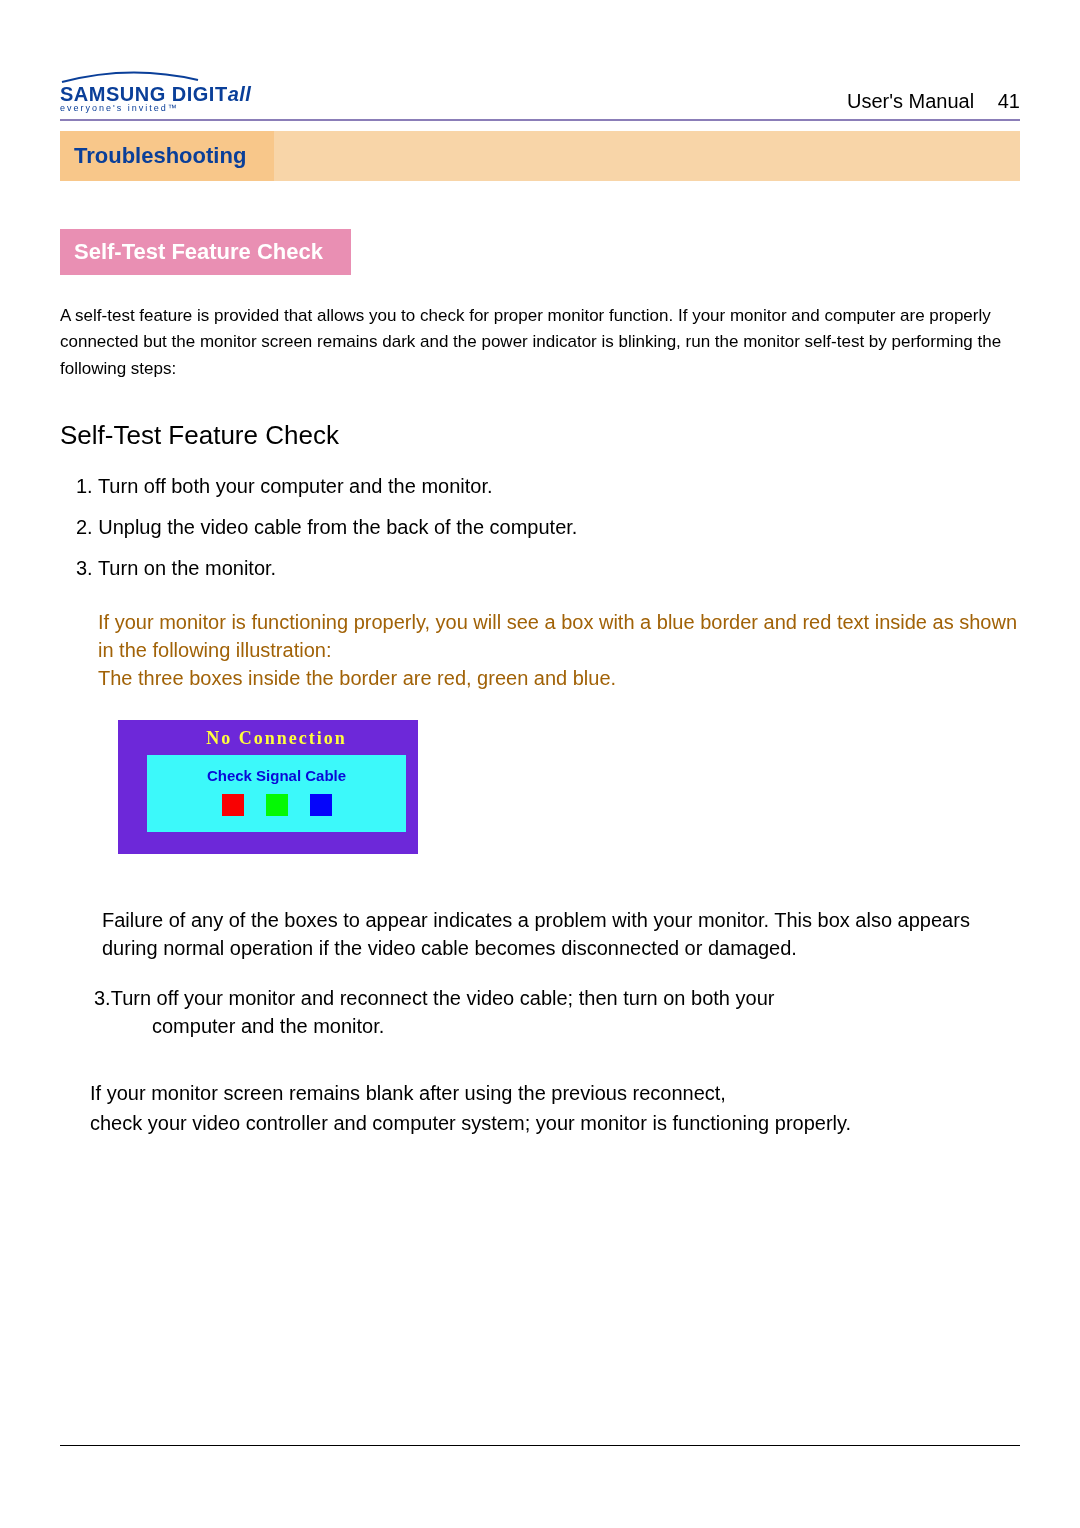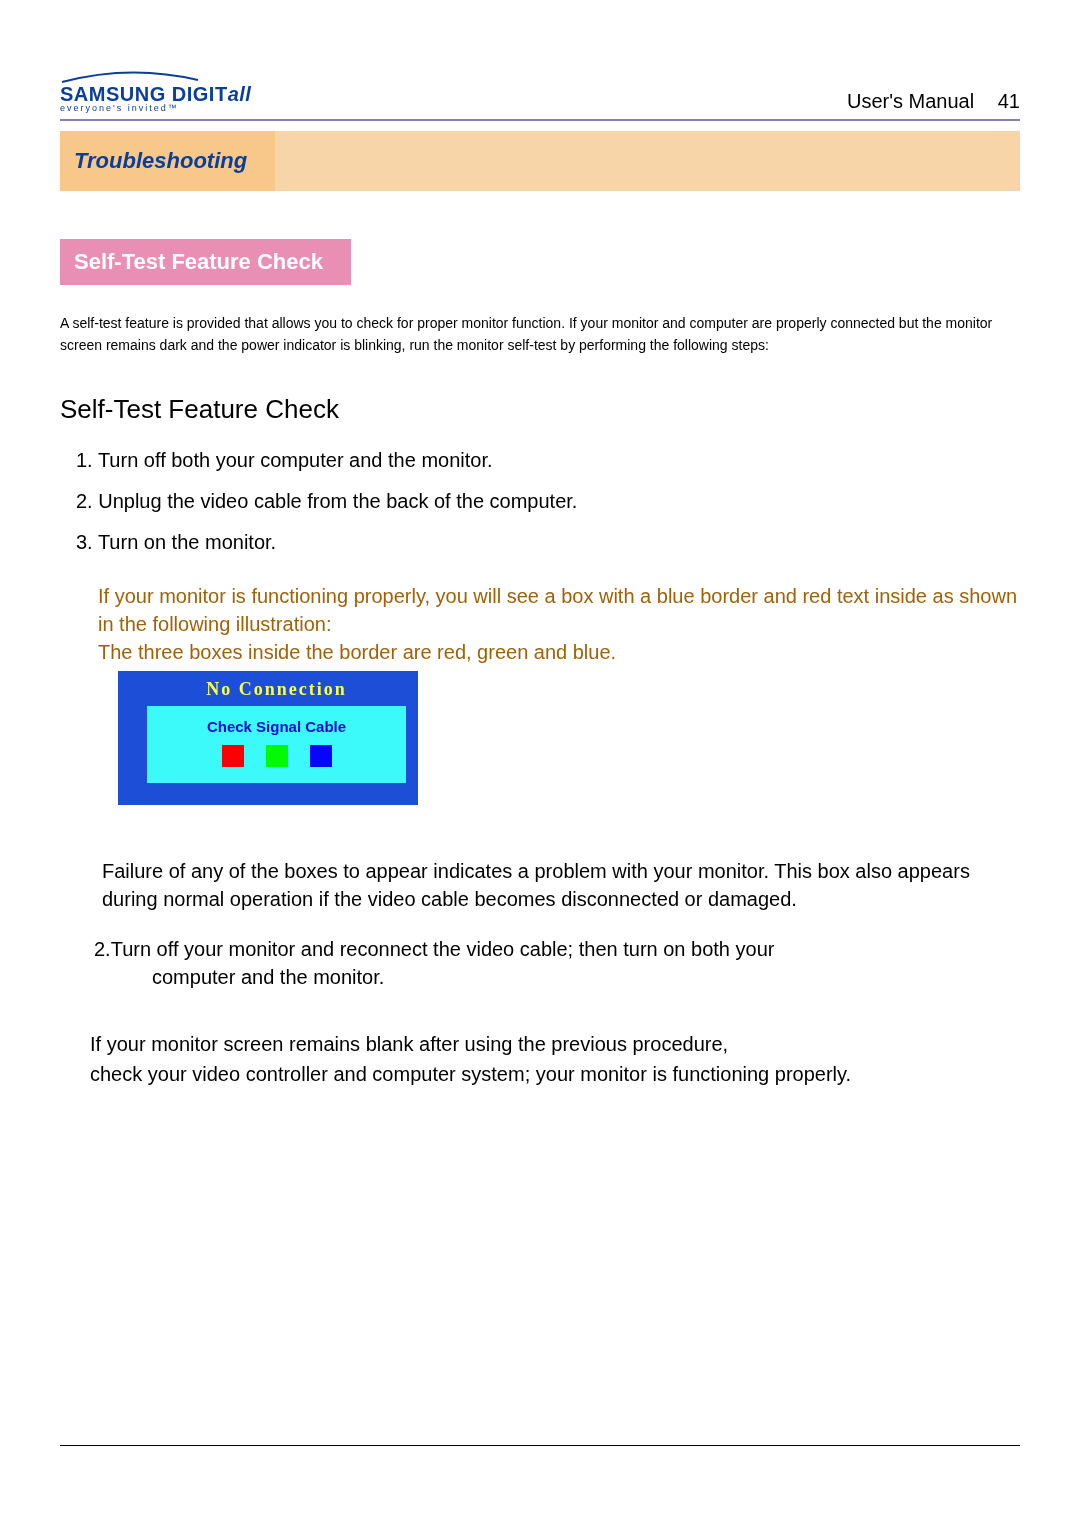--- a/index.html
+++ b/index.html
@@ -46,23 +46,22 @@
     font-size: 20px;
     color: #000;
   }
   .page-num {
     font-size: 20px;
     margin-left: 18px;
   }
   .section-bar {
     background: #f8d5a8;
     margin-top: 10px;
-    height: 60px;
+    height: 50px;
     position: relative;
-    font-style: italic;
   }
   .section-tab {
     position: absolute;
     left: 0;
     top: 0;
     bottom: 0;
     background: #f8c78a;
     padding: 12px 28px 12px 14px;
     color: #0a3f99;
     font-weight: bold;
@@ -73,21 +72,21 @@
   .subhead {
     display: inline-block;
     background: #e98fb3;
     color: #ffffff;
     font-size: 22px;
     font-weight: bold;
     padding: 10px 28px 10px 14px;
     margin-top: 48px;
   }
   .intro-p {
-    font-size: 14px;
+    font-size: 17px;
     color: #000;
     margin-top: 28px;
     line-height: 1.55;
   }
   .h2 {
     font-size: 26px;
     color: #000;
     font-weight: normal;
     margin-top: 38px;
     margin-bottom: 24px;
@@ -102,23 +101,23 @@
   }
   .body-p {
     font-size: 20px;
     color: #a16207;
     margin-left: 38px;
     line-height: 1.4;
     margin-top: 28px;
   }
   .diagram {
     margin-left: 58px;
-    margin-top: 5px;
+    margin-top: 28px;
     width: 300px;
-    background: #1d4ed8;
+    background: #6d28d9;
     padding: 8px 12px 22px 29px;
   }
   .diagram-title {
     color: #ffff3c;
     text-align: center;
     font-weight: bold;
     font-family: Georgia, 'Times New Roman', serif;
     font-size: 18px;
     letter-spacing: 2px;
     padding-bottom: 6px;
@@ -227,24 +226,24 @@
         <div class="sq sq-r"></div>
         <div class="sq sq-g"></div>
         <div class="sq sq-b"></div>
       </div>
     </div>
   </div>
 
   <p class="failure-p">Failure of any of the boxes to appear indicates a problem with your monitor. This box also appears during normal operation if the video cable becomes disconnected or damaged.</p>
 
   <div class="step4">
-    <span>2.Turn off your monitor and reconnect the video cable; then turn on both your</span>
+    <span>3.Turn off your monitor and reconnect the video cable; then turn on both your</span>
     <div class="step4-cont">computer and the monitor.</div>
   </div>
 
   <div class="final-p">
-    <span>If your monitor screen remains blank after using the previous procedure,</span><br>
+    <span>If your monitor screen remains blank after using the previous reconnect,</span><br>
     <span>check your video controller and computer system; your monitor is functioning properly.</span>
   </div>
 
 </div>
 
 <div class="footer-rule"></div>
 
 </body></html>

